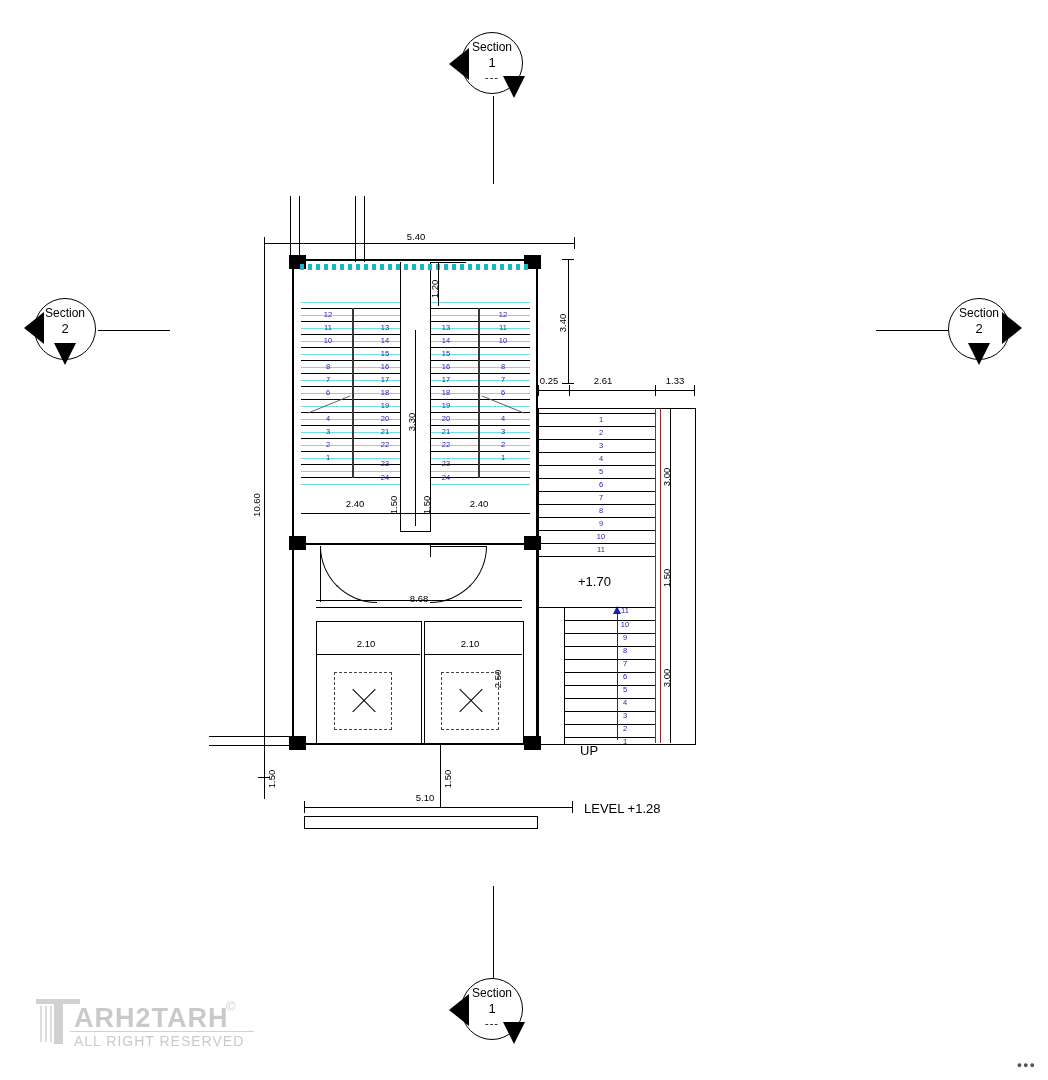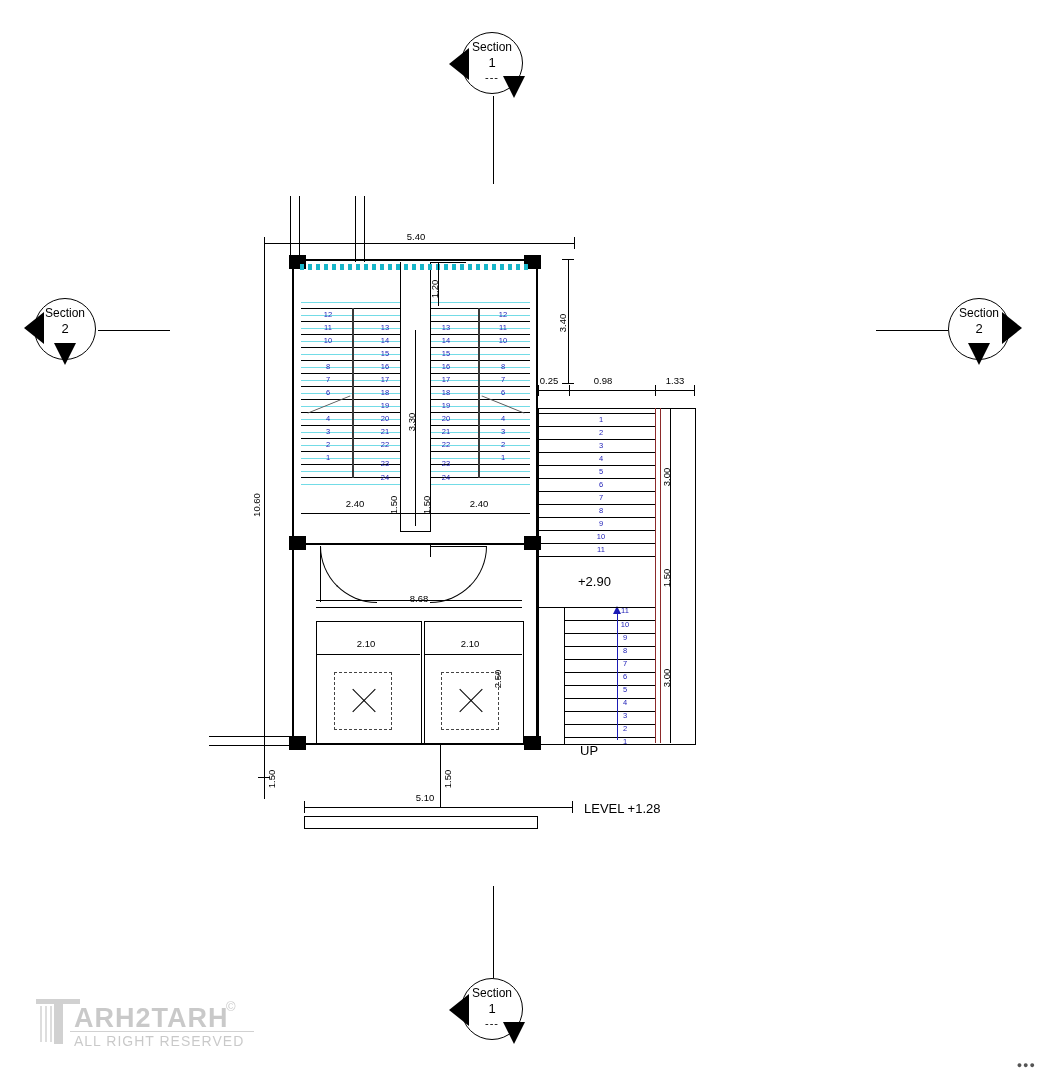--- a/index.html
+++ b/index.html
@@ -322,21 +322,21 @@
 <div class="t dimtxt ctr" style="left:479px;top:503px;">2.40</div>
 <div class="t dimtxt vert" style="left:393px;top:505px;">1.50</div>
 <div class="t dimtxt vert" style="left:426px;top:505px;">1.50</div>
 
 <div class="ln" style="left:538px;top:390px;width:156px;height:1px;"></div>
 <div class="ln" style="left:538px;top:385px;width:1px;height:11px;"></div>
 <div class="ln" style="left:569px;top:385px;width:1px;height:11px;"></div>
 <div class="ln" style="left:655px;top:385px;width:1px;height:11px;"></div>
 <div class="ln" style="left:694px;top:385px;width:1px;height:11px;"></div>
 <div class="t dimtxt ctr" style="left:549px;top:380px;">0.25</div>
-<div class="t dimtxt ctr" style="left:603px;top:380px;">0.98</div>
+<div class="t dimtxt ctr" style="left:603px;top:380px;">2.61</div>
 <div class="t dimtxt ctr" style="left:675px;top:380px;">1.33</div>
 
 <div class="ln" style="left:670px;top:408px;width:1px;height:335px;"></div>
 <div class="t dimtxt vert" style="left:666px;top:477px;">3.00</div>
 <div class="t dimtxt vert" style="left:666px;top:578px;">1.50</div>
 <div class="t dimtxt vert" style="left:666px;top:678px;">3.00</div>
 
 <div class="ln" style="left:316px;top:607px;width:206px;height:1px;"></div>
 <div class="t dimtxt ctr" style="left:419px;top:598px;">8.68</div>
 
@@ -347,21 +347,21 @@
 <div class="ln" style="left:264px;top:777px;width:1px;height:22px;"></div>
 <div class="t dimtxt vert" style="left:271px;top:779px;">1.50</div>
 <div class="ln" style="left:440px;top:745px;width:1px;height:62px;"></div>
 <div class="t dimtxt vert" style="left:447px;top:779px;">1.50</div>
 
 <div class="ln" style="left:304px;top:807px;width:268px;height:1px;"></div>
 <div class="ln" style="left:304px;top:801px;width:1px;height:12px;"></div>
 <div class="ln" style="left:572px;top:801px;width:1px;height:12px;"></div>
 <div class="t dimtxt ctr" style="left:425px;top:797px;">5.10</div>
 
-<div class="t bigtxt" style="left:578px;top:574px;">+2.90</div>
+<div class="t bigtxt" style="left:578px;top:574px;">+1.70</div>
 <div class="t bigtxt" style="left:580px;top:743px;">UP</div>
 <div class="t bigtxt" style="left:584px;top:801px;">LEVEL +1.28</div>
 
 <div id="logo">
   <svg width="60" height="60" viewBox="0 0 60 60" style="position:absolute;left:0;top:8px;">
     <rect x="6" y="6" width="44" height="5" fill="#9a9a9a"></rect>
     <rect x="24" y="11" width="9" height="40" fill="#9a9a9a"></rect>
     <rect x="10" y="13" width="2" height="36" fill="#b4b4b4"></rect>
     <rect x="15" y="13" width="2" height="36" fill="#b4b4b4"></rect>
     <rect x="20" y="13" width="2" height="36" fill="#b4b4b4"></rect>

